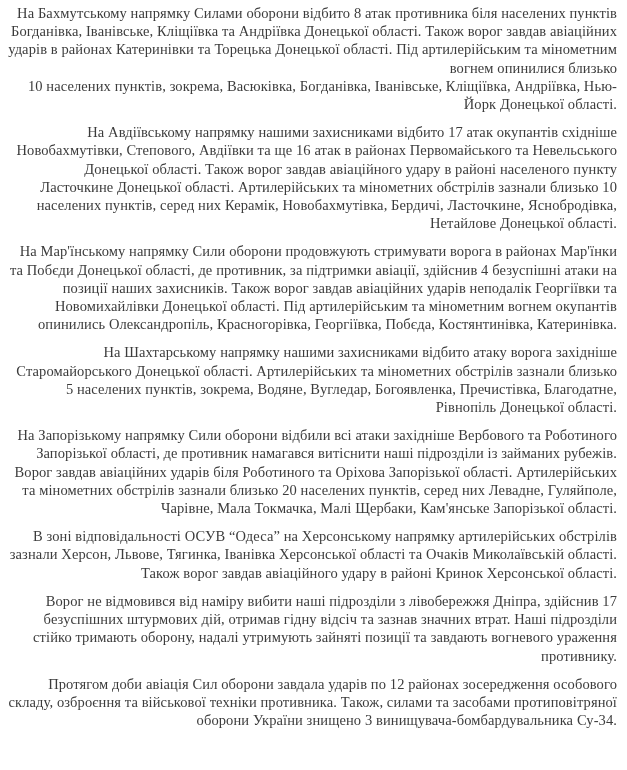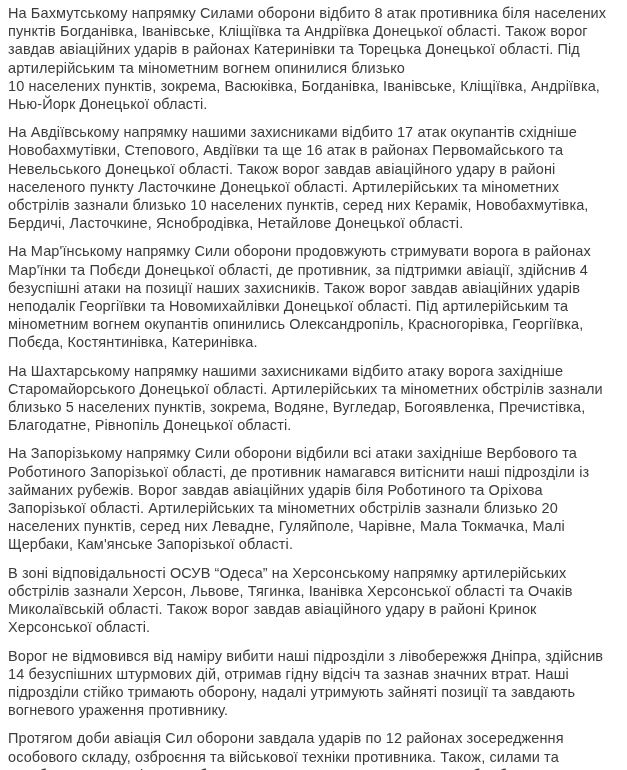--- a/index.html
+++ b/index.html
@@ -18,29 +18,30 @@
     padding: 4px 10px 0 8px;
     font-family: "Liberation Sans", "DejaVu Sans", sans-serif;
     font-size: 14.5px;
     line-height: 18.2px;
     color: #3c3c3c;
     letter-spacing: 0.1px;
   }
   .report p {
     margin: 0 0 10px 0;
     white-space: pre-line; 
-    text-align: left;
+    text-align: right;
+    font-family: Liberation Serif, serif;
   }
 </style>
 </head>
 <body>
 
 <main class="report">
   <p>На Бахмутському напрямку Силами оборони відбито 8 атак противника біля населених пунктів Богданівка, Іванівське, Кліщіївка та Андріївка Донецької області. Також ворог завдав авіаційних ударів в районах Катеринівки та Торецька Донецької області. Під артилерійським та мінометним вогнем опинилися близько
 10 населених пунктів, зокрема, Васюківка, Богданівка, Іванівське, Кліщіївка, Андріївка, Нью-Йорк Донецької області.</p>
   <p>На Авдіївському напрямку нашими захисниками відбито 17 атак окупантів східніше Новобахмутівки, Степового, Авдіївки та ще 16 атак в районах Первомайського та Невельського Донецької області. Також ворог завдав авіаційного удару в районі населеного пункту Ласточкине Донецької області. Артилерійських та мінометних обстрілів зазнали близько 10 населених пунктів, серед них Керамік, Новобахмутівка, Бердичі, Ласточкине, Яснобродівка, Нетайлове Донецької області.</p>
   <p>На Мар'їнському напрямку Сили оборони продовжують стримувати ворога в районах Мар'їнки та Побєди Донецької області, де противник, за підтримки авіації, здійснив 4 безуспішні атаки на позиції наших захисників. Також ворог завдав авіаційних ударів неподалік Георгіївки та Новомихайлівки Донецької області. Під артилерійським та мінометним вогнем окупантів опинились Олександропіль, Красногорівка, Георгіївка, Побєда, Костянтинівка, Катеринівка.</p>
   <p>На Шахтарському напрямку нашими захисниками відбито атаку ворога західніше Старомайорського Донецької області. Артилерійських та мінометних обстрілів зазнали близько 5 населених пунктів, зокрема, Водяне, Вугледар, Богоявленка, Пречистівка, Благодатне, Рівнопіль Донецької області.</p>
   <p>На Запорізькому напрямку Сили оборони відбили всі атаки західніше Вербового та Роботиного Запорізької області, де противник намагався витіснити наші підрозділи із займаних рубежів. Ворог завдав авіаційних ударів біля Роботиного та Оріхова Запорізької області. Артилерійських та мінометних обстрілів зазнали близько 20 населених пунктів, серед них Левадне, Гуляйполе, Чарівне, Мала Токмачка, Малі Щербаки, Кам'янське Запорізької області.</p>
   <p>В зоні відповідальності ОСУВ “Одеса” на Херсонському напрямку артилерійських обстрілів зазнали Херсон, Львове, Тягинка, Іванівка Херсонської області та Очаків Миколаївській області. Також ворог завдав авіаційного удару в районі Кринок Херсонської області.</p>
-  <p>Ворог не відмовився від наміру вибити наші підрозділи з лівобережжя Дніпра, здійснив 14 безуспішних штурмових дій, отримав гідну відсіч та зазнав значних втрат. Наші підрозділи стійко тримають оборону, надалі утримують зайняті позиції та завдають вогневого ураження противнику.</p>
+  <p>Ворог не відмовився від наміру вибити наші підрозділи з лівобережжя Дніпра, здійснив 17 безуспішних штурмових дій, отримав гідну відсіч та зазнав значних втрат. Наші підрозділи стійко тримають оборону, надалі утримують зайняті позиції та завдають вогневого ураження противнику.</p>
   <p>Протягом доби авіація Сил оборони завдала ударів по 12 районах зосередження особового складу, озброєння та військової техніки противника. Також, силами та засобами протиповітряної оборони України знищено 3 винищувача-бомбардувальника Су-34.</p>
 </main>
 
 </body></html>

